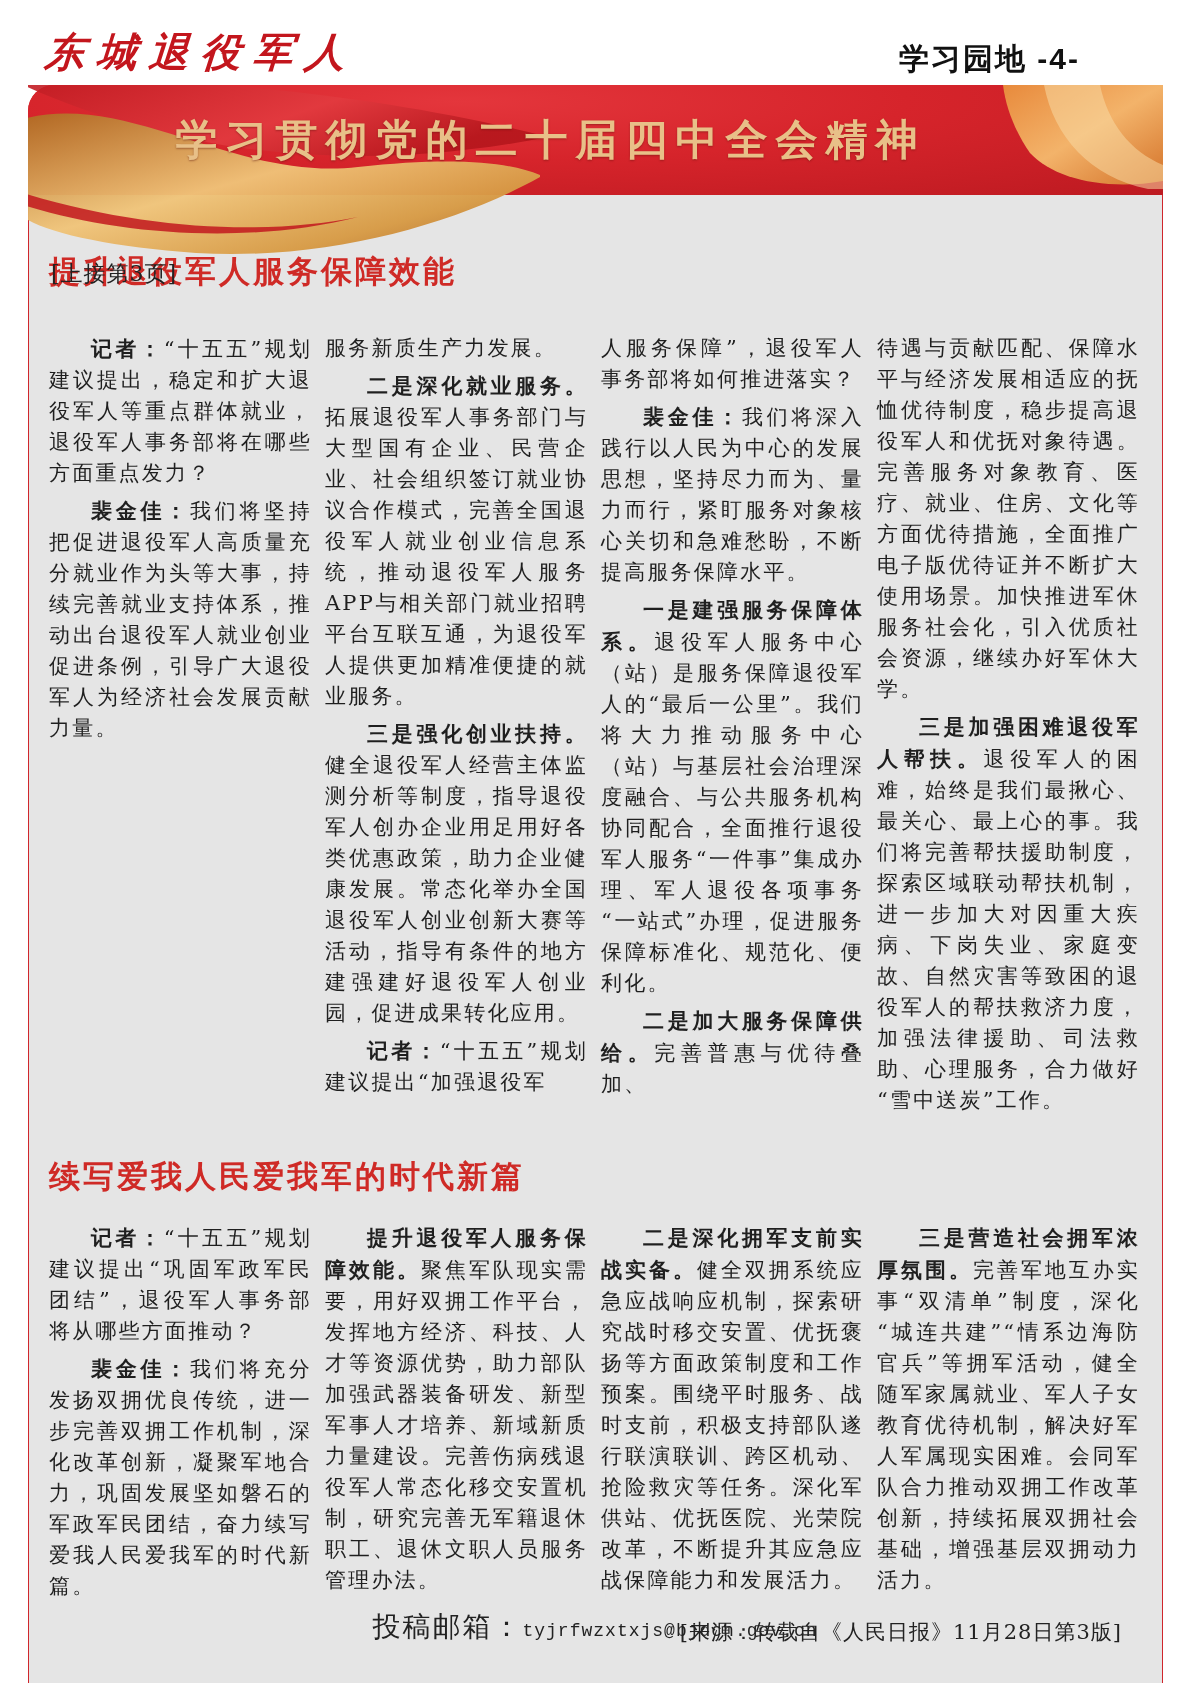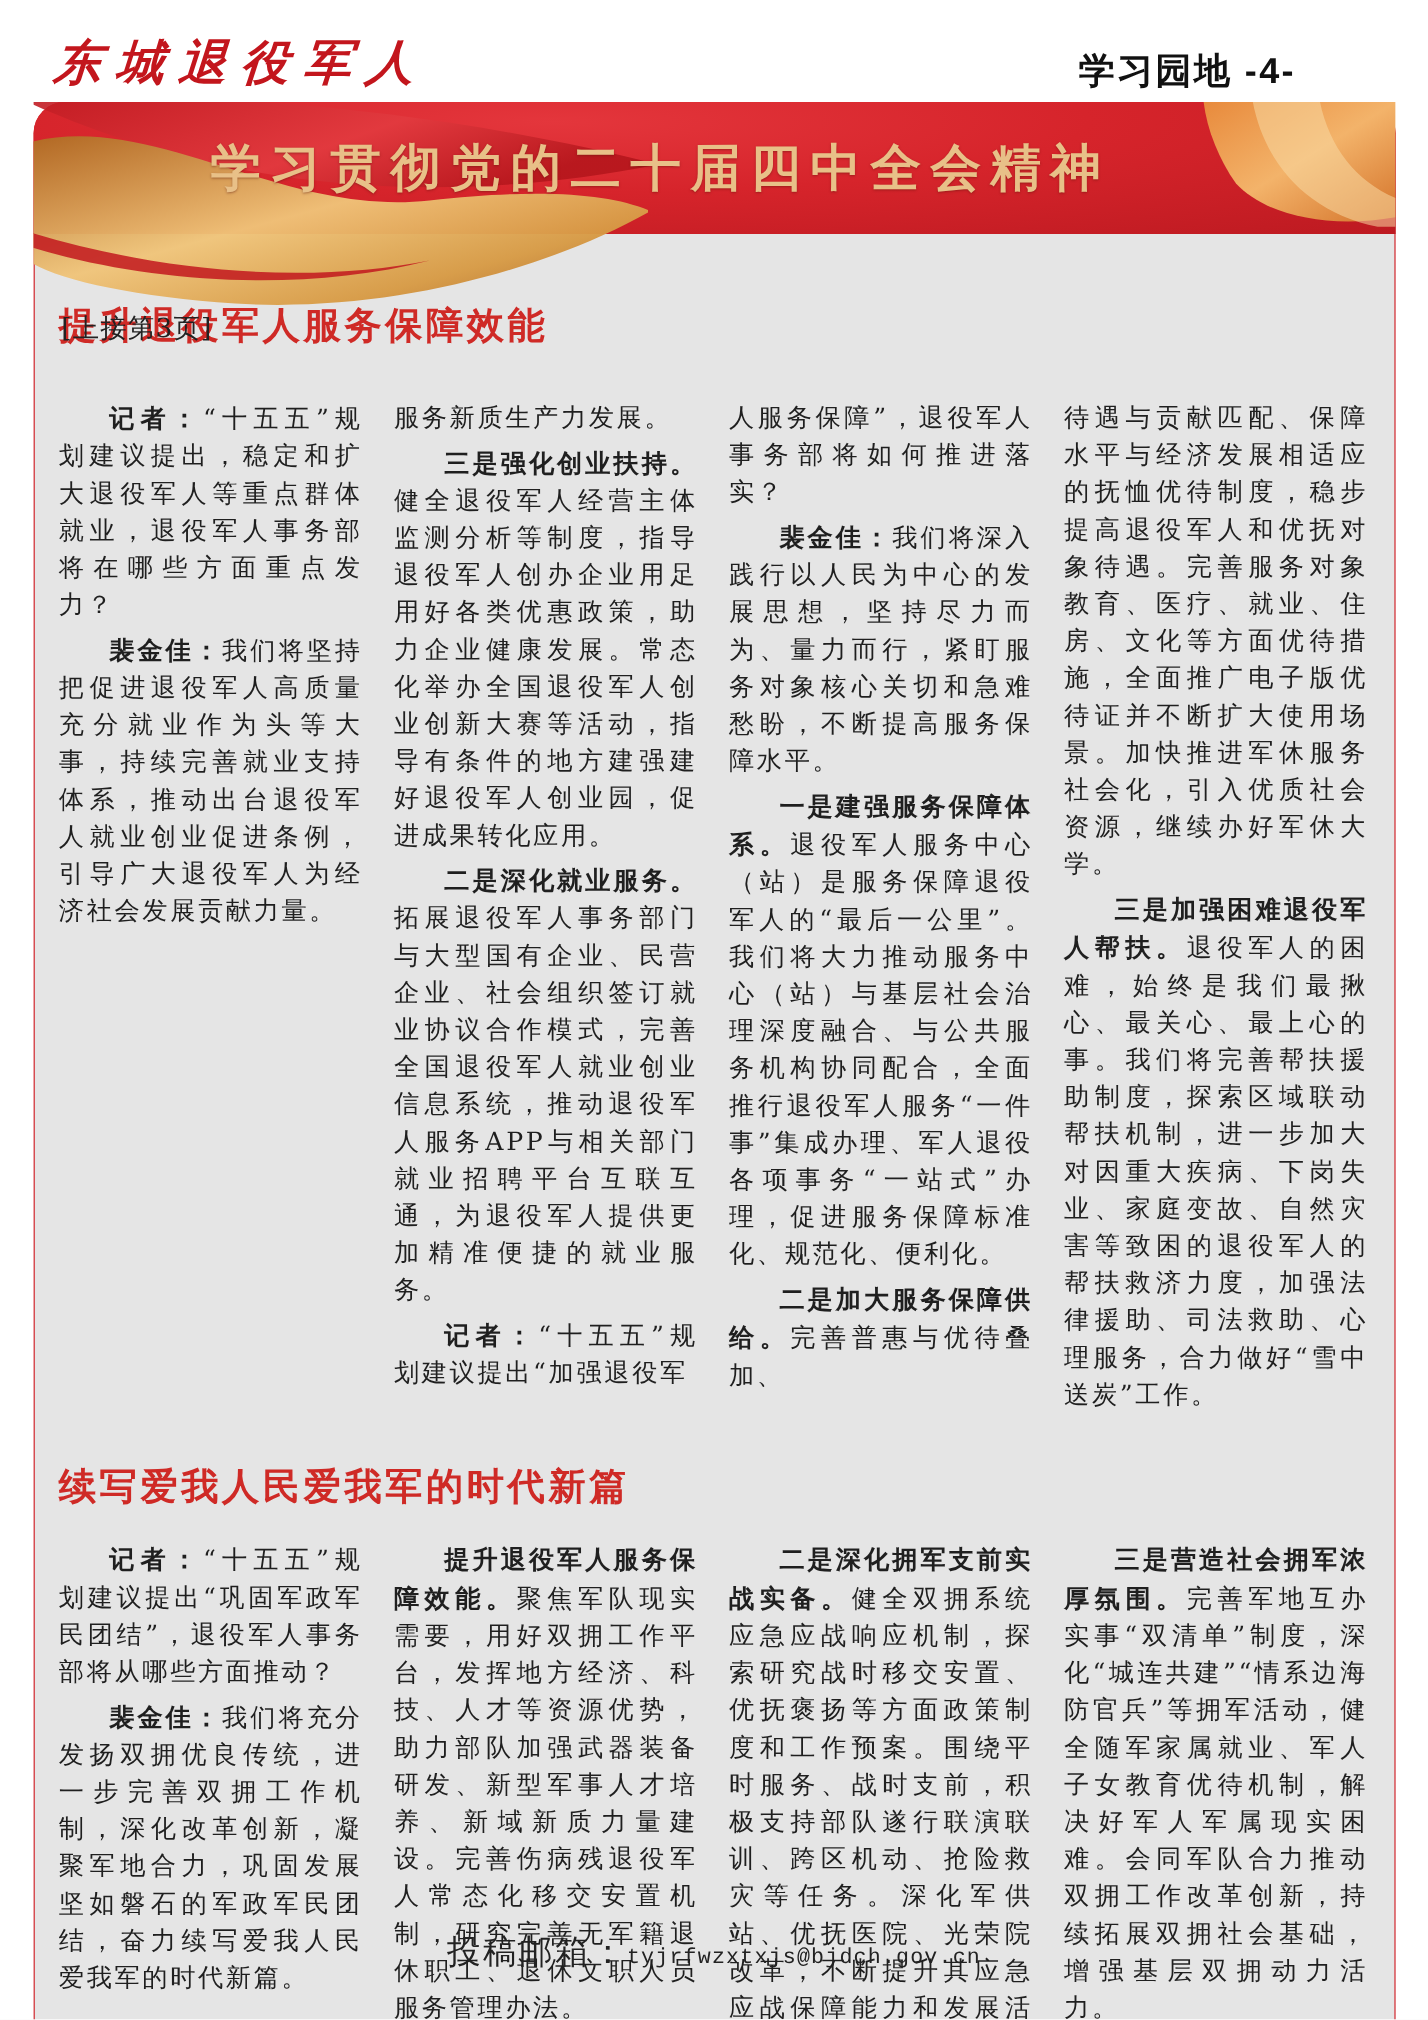--- a/index.html
+++ b/index.html
@@ -61,21 +61,21 @@
     font-size:22px;letter-spacing:1px;color:#222;
   }
   .art-title{
     text-align:left;
     font-weight:bold;font-size:31px;letter-spacing:3px;
     color:#cf2a26;
     margin:0;
   }
   .art-title.second{margin-top:34px;margin-bottom:24px;}
   .cols{
-    display:flex;gap:26px;
+    display:flex;gap:13px;
     margin-top:22px;
   }
   .cols.first{min-height:718px;}
   .cols.second{min-height:372px;}
   .col{flex:1 1 0;min-width:0;}
   .col p{
     margin:0 0 6px;
     font-size:21px;line-height:31px;letter-spacing:2.2px;
     text-align:justify;
     text-indent:2em;
@@ -150,22 +150,22 @@
         <h2 class="art-title">提升退役军人服务保障效能</h2>
       </div>
 
       <div class="cols first">
           <div class="col">
             <p class=""><b>记者：</b>“十五五”规划建议提出，稳定和扩大退役军人等重点群体就业，退役军人事务部将在哪些方面重点发力？</p>
             <p class=""><b>裴金佳：</b>我们将坚持把促进退役军人高质量充分就业作为头等大事，持续完善就业支持体系，推动出台退役军人就业创业促进条例，引导广大退役军人为经济社会发展贡献力量。</p>
           </div>
           <div class="col">
             <p class="no-indent">服务新质生产力发展。</p>
+            <p class=""><b>二是深化就业服务。</b>拓展退役军人事务部门与大型国有企业、民营企业、社会组织签订就业协议合作模式，完善全国退役军人就业创业信息系统，推动退役军人服务APP与相关部门就业招聘平台互联互通，为退役军人提供更加精准便捷的就业服务。</p>
             <p class=""><b>三是强化创业扶持。</b>健全退役军人经营主体监测分析等制度，指导退役军人创办企业用足用好各类优惠政策，助力企业健康发展。常态化举办全国退役军人创业创新大赛等活动，指导有条件的地方建强建好退役军人创业园，促进成果转化应用。</p>
-            <p class=""><b>二是深化就业服务。</b>拓展退役军人事务部门与大型国有企业、民营企业、社会组织签订就业协议合作模式，完善全国退役军人就业创业信息系统，推动退役军人服务APP与相关部门就业招聘平台互联互通，为退役军人提供更加精准便捷的就业服务。</p>
             <p class=""><b>记者：</b>“十五五”规划建议提出“加强退役军</p>
           </div>
           <div class="col">
             <p class="no-indent">人服务保障”，退役军人事务部将如何推进落实？</p>
             <p class=""><b>裴金佳：</b>我们将深入践行以人民为中心的发展思想，坚持尽力而为、量力而行，紧盯服务对象核心关切和急难愁盼，不断提高服务保障水平。</p>
             <p class=""><b>一是建强服务保障体系。</b>退役军人服务中心（站）是服务保障退役军人的“最后一公里”。我们将大力推动服务中心（站）与基层社会治理深度融合、与公共服务机构协同配合，全面推行退役军人服务“一件事”集成办理、军人退役各项事务“一站式”办理，促进服务保障标准化、规范化、便利化。</p>
             <p class=""><b>二是加大服务保障供给。</b>完善普惠与优待叠加、</p>
           </div>
           <div class="col">
             <p class="no-indent">待遇与贡献匹配、保障水平与经济发展相适应的抚恤优待制度，稳步提高退役军人和优抚对象待遇。完善服务对象教育、医疗、就业、住房、文化等方面优待措施，全面推广电子版优待证并不断扩大使用场景。加快推进军休服务社会化，引入优质社会资源，继续办好军休大学。</p>

